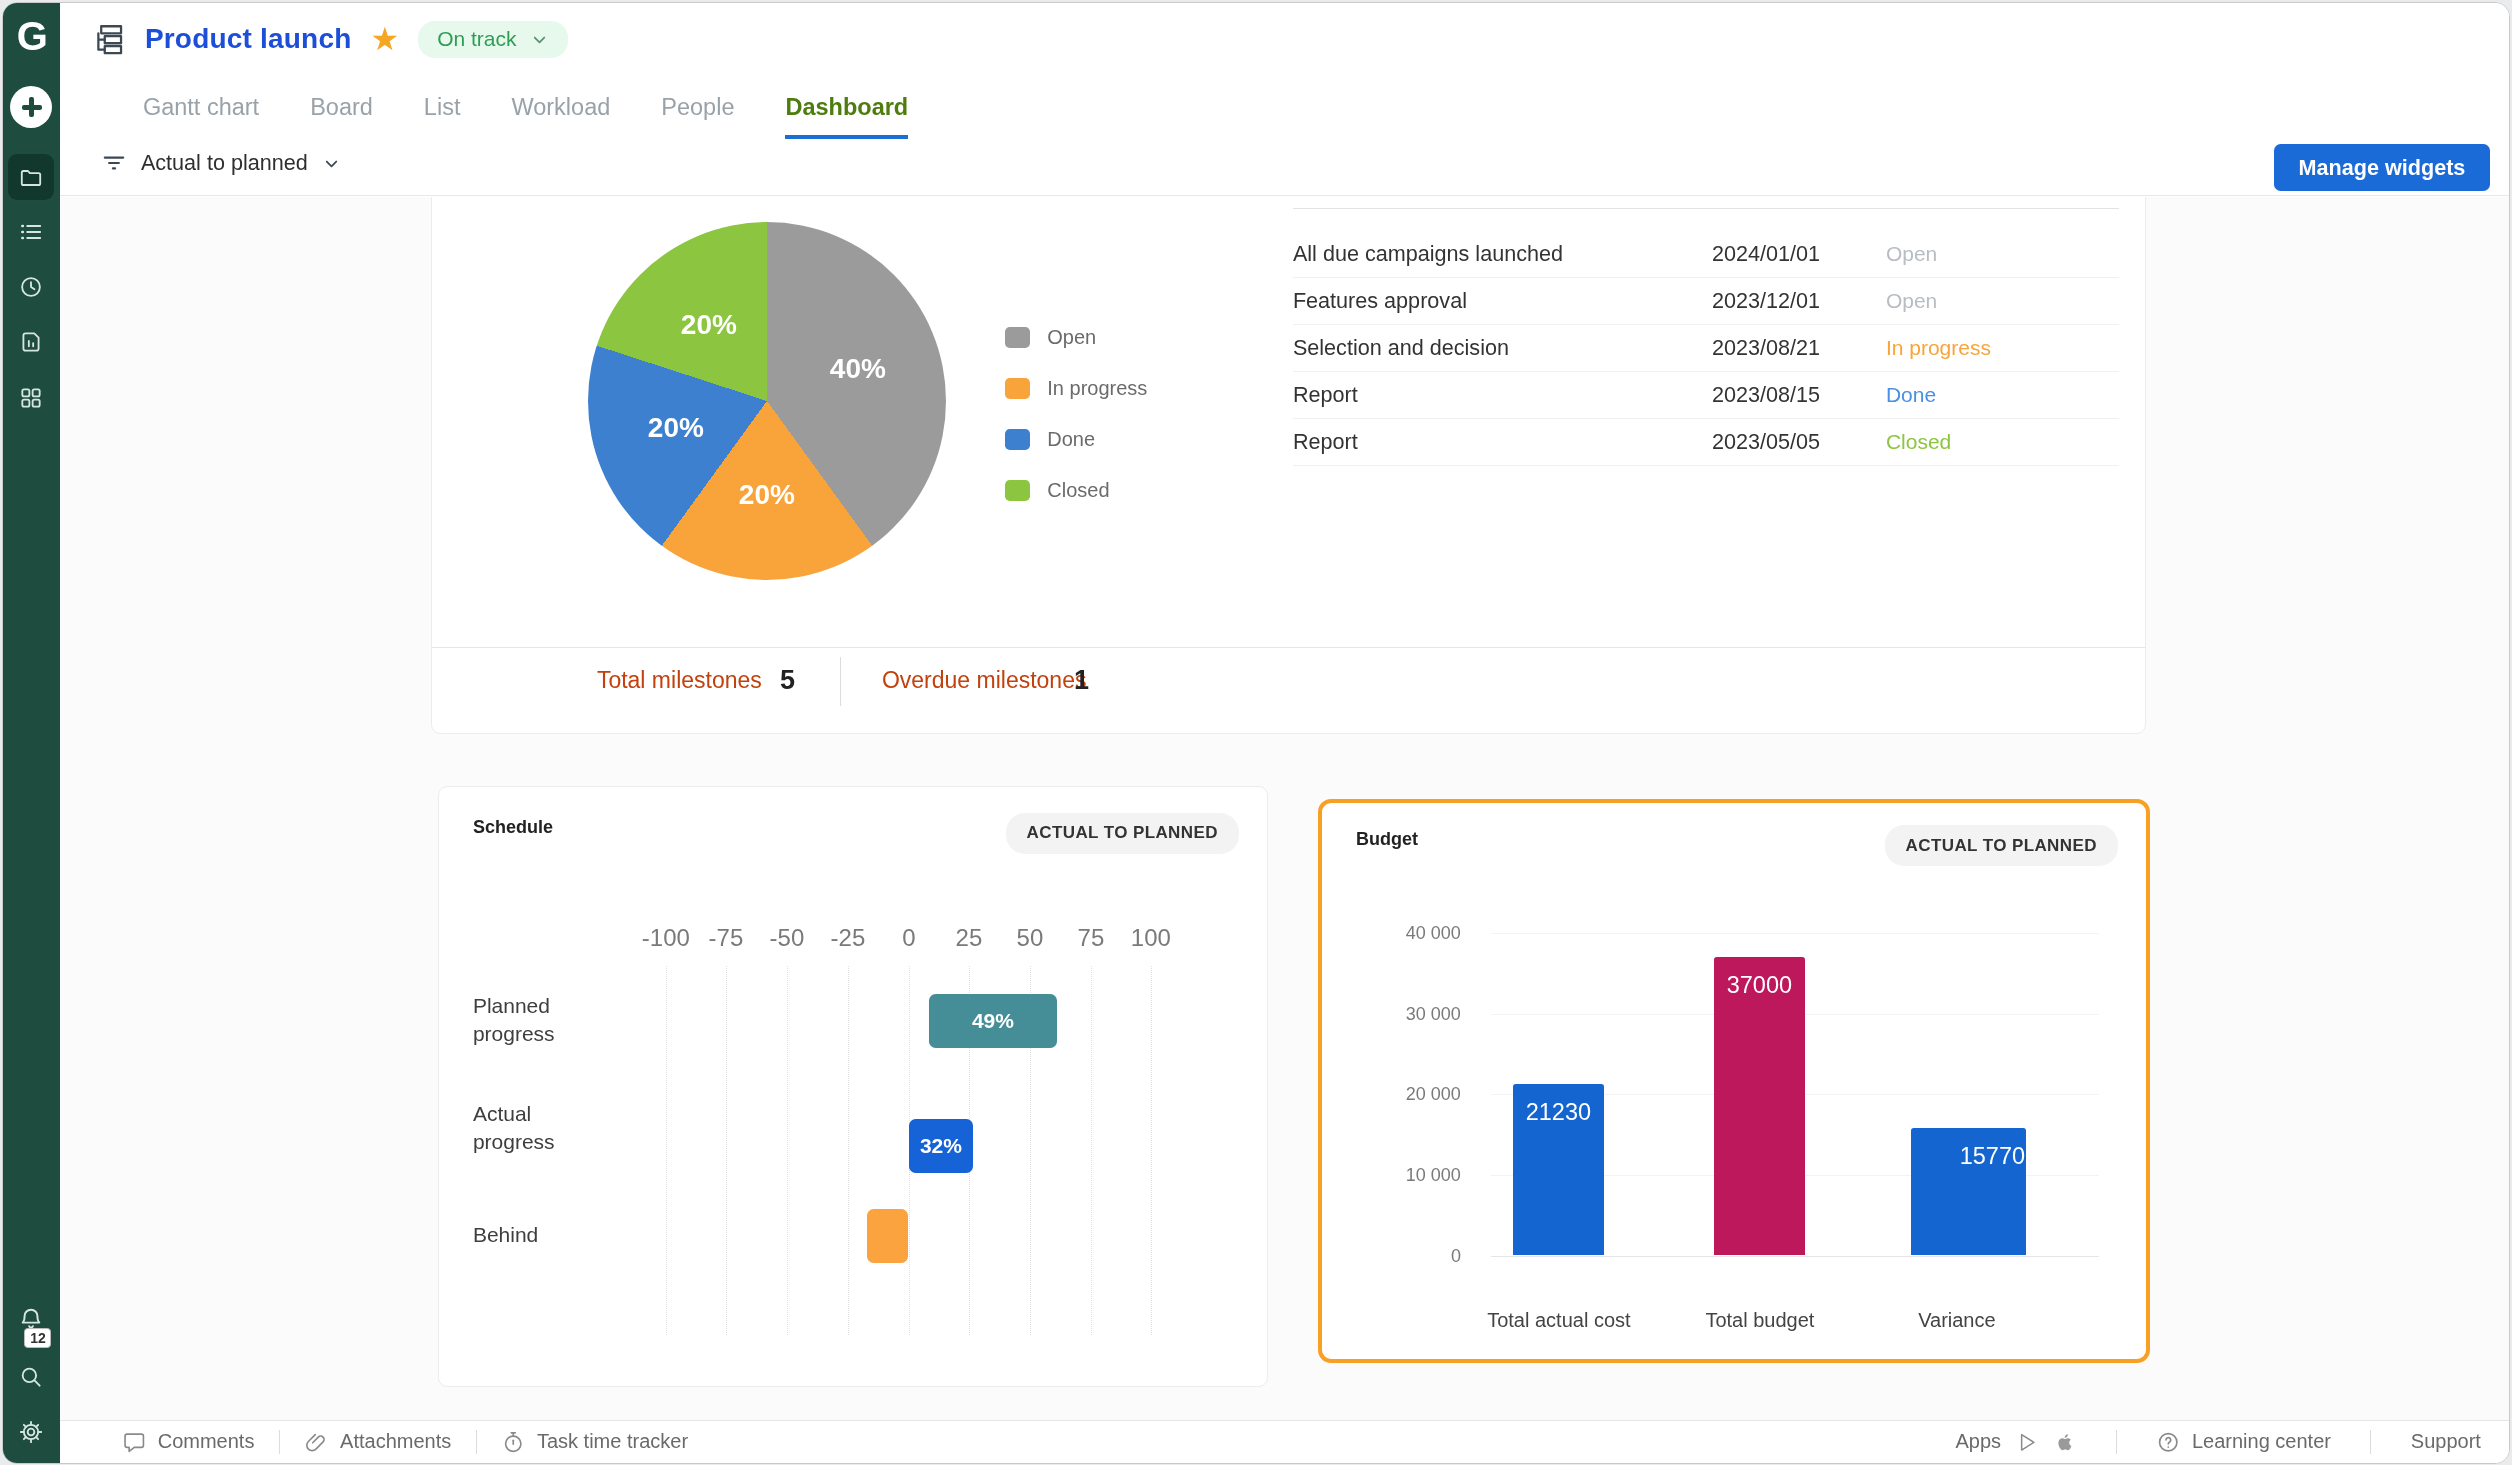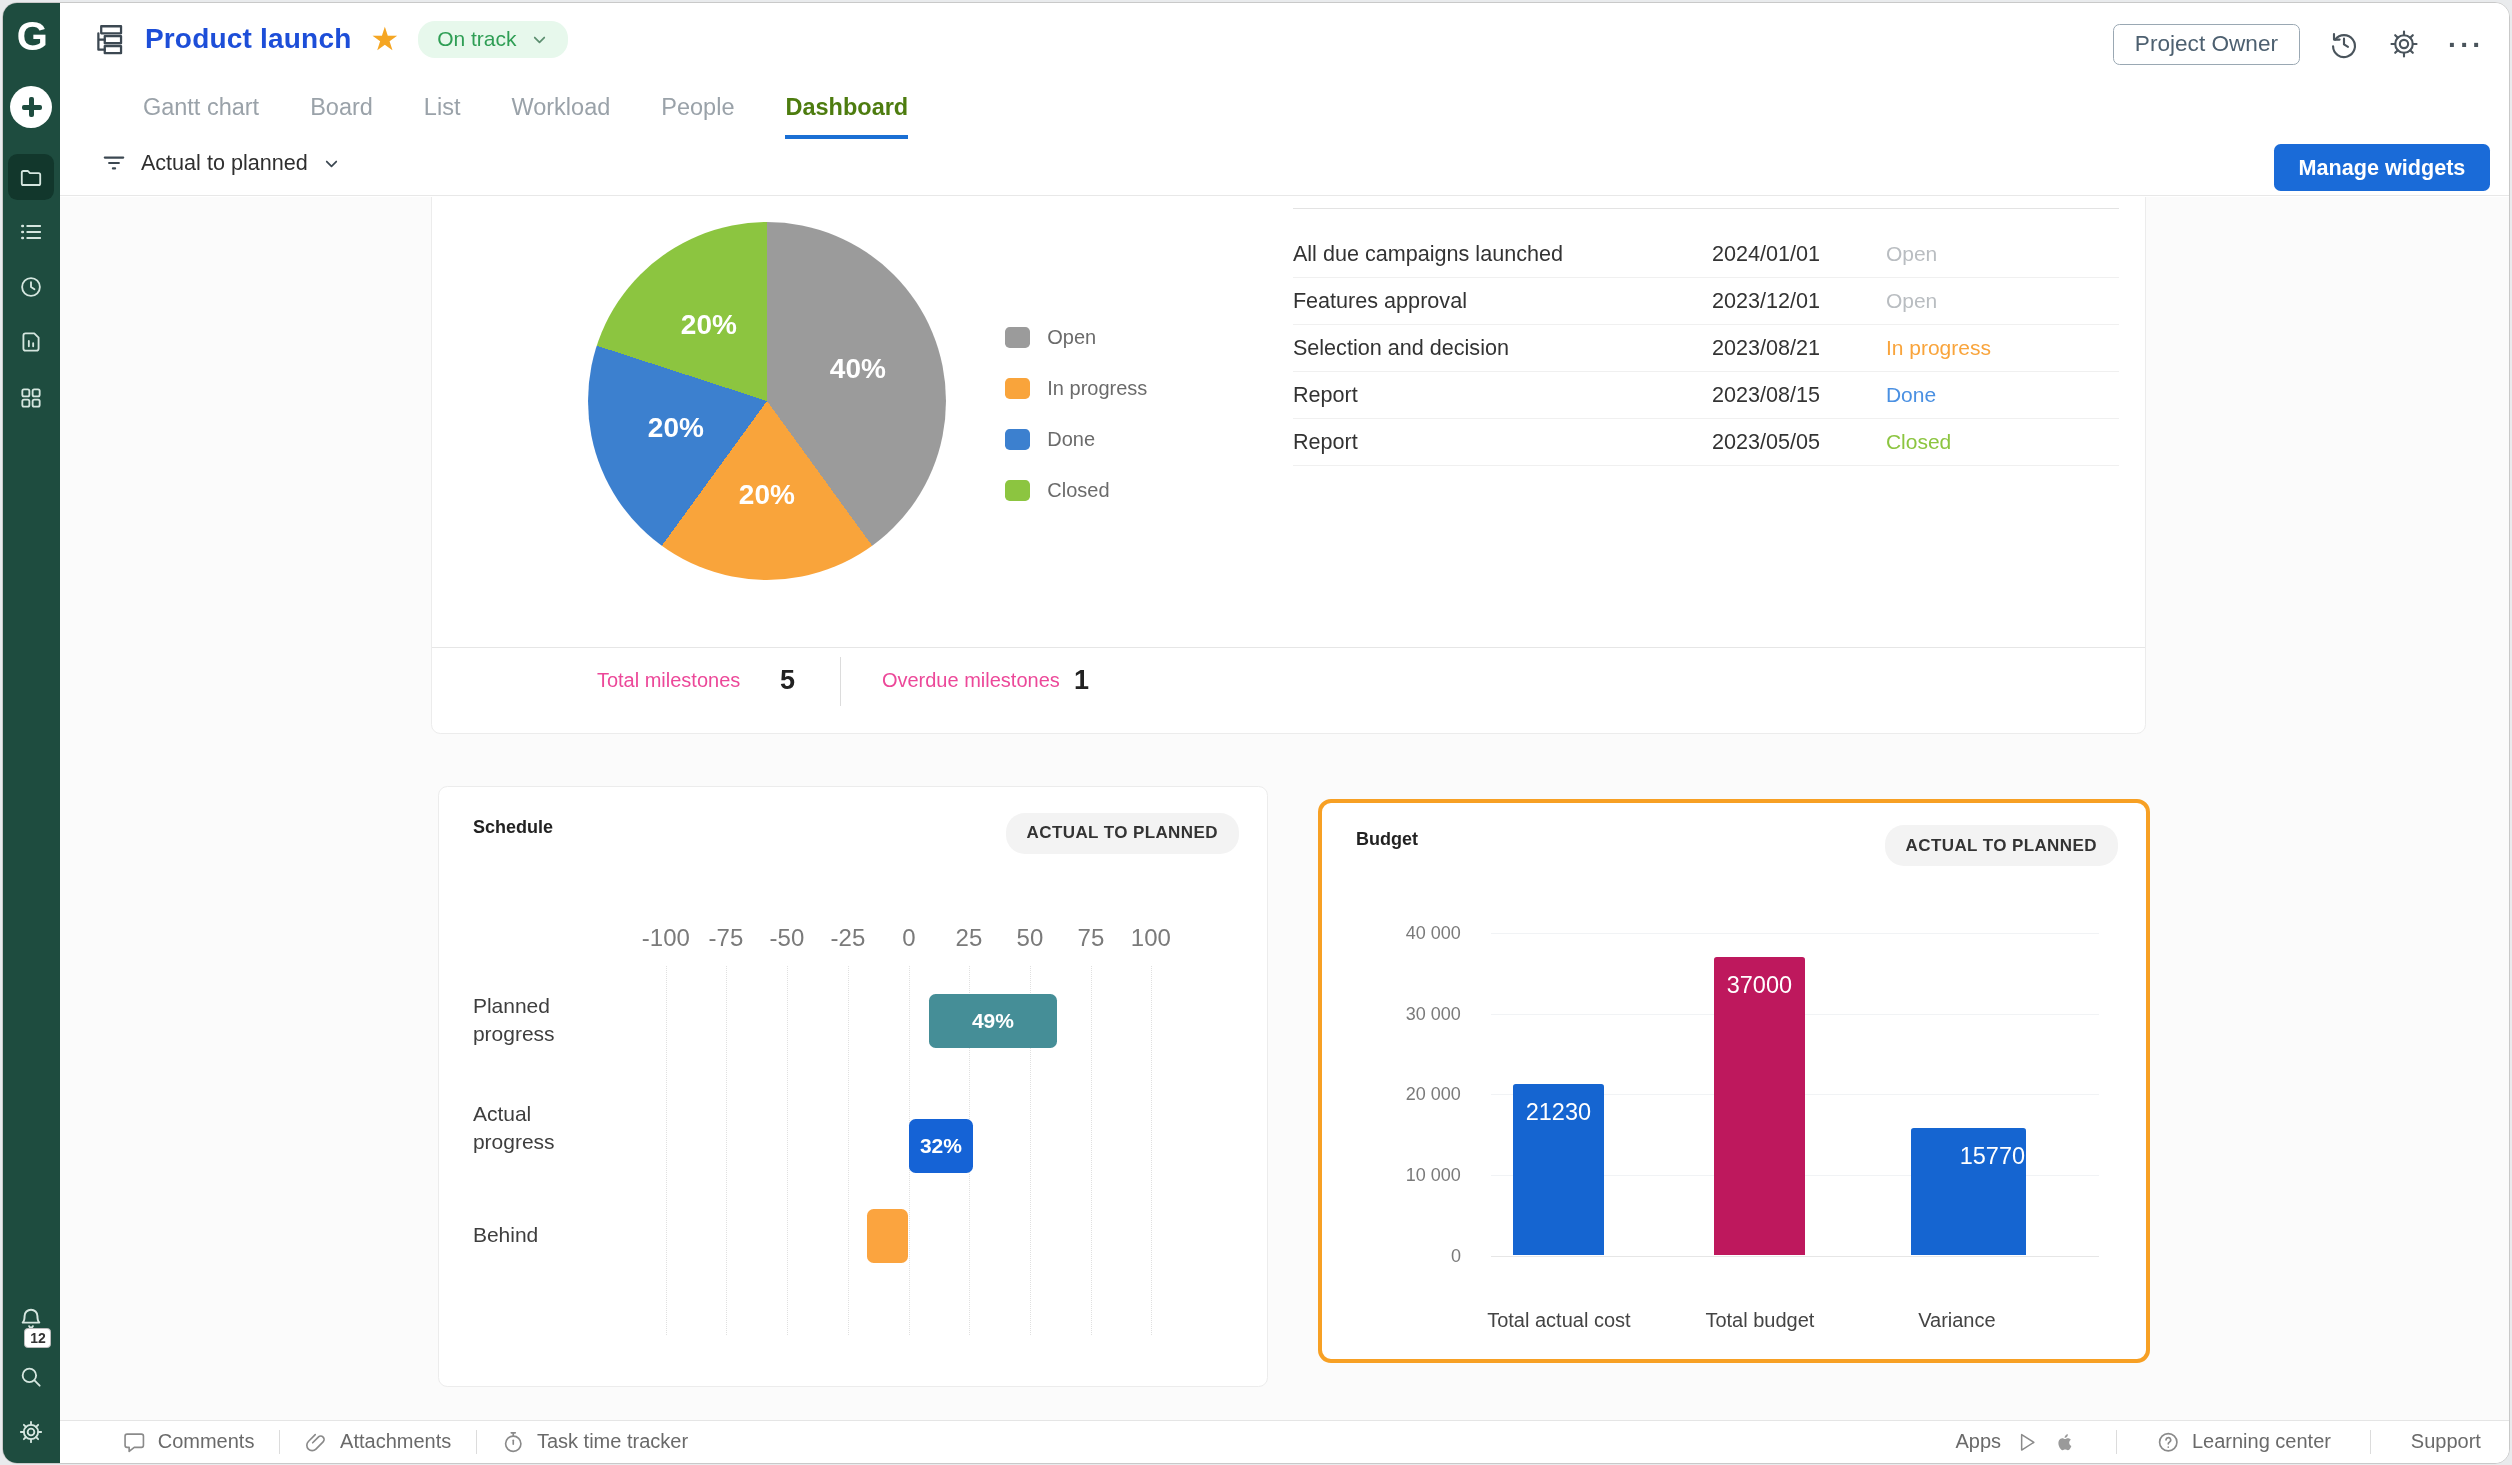--- a/index.html
+++ b/index.html
@@ -60,21 +60,21 @@
   .legend-item{position:absolute;left:573px;display:flex;align-items:center;gap:17px;height:51px;}
   .legend-swatch{width:25.4px;height:21px;border-radius:4.7px;}
   .legend-label{font-size:20px;color:#6b6b6b;}
   .mt-clip{position:absolute;left:861px;top:1.9px;right:26px;height:21px;overflow:hidden;}
   .mt-clip .inner{margin-top:-15px;position:relative;height:36px;color:#8c8c8c;font-size:20px;}
   .mt-hline{position:absolute;left:861px;right:26px;top:22.6px;border-top:0.9px solid #e3e3e3;}
   .mt-rows{position:absolute;left:861px;right:26px;top:45px;}
   .mt-row{position:relative;height:46px;border-bottom:0.9px solid #f0f0f0;}
   .mt-cell{position:absolute;top:0;height:46px;display:flex;align-items:center;font-size:21.6px;color:#333;}
   .stats{position:absolute;left:0;right:0;top:461px;height:86px;border-top:0.9px solid #e6e6e6;}
-  .stat-label{position:absolute;top:0;height:66px;display:flex;align-items:center;font-size:20px;color:#ec4899;}
+  .stat-label{position:absolute;top:0;height:66px;display:flex;align-items:center;font-size:23px;color:#c2410c;}
   .stat-value{position:absolute;top:0;height:66px;display:flex;align-items:center;font-size:27px;font-weight:700;color:#222;}
   .stat-divider{position:absolute;left:408px;top:9.4px;height:49px;border-left:0.9px solid #dcdcdc;}
 
   
   .sch-tick{position:absolute;transform:translateX(-50%);font-size:24px;color:#7a7a7a;top:137px;}
   .sch-grid{position:absolute;top:179px;height:369px;border-left:0.9px dotted #e0e0e0;}
   .sch-row-label{position:absolute;left:34px;width:141px;display:flex;align-items:center;
                  font-size:21px;color:#3e3e3e;line-height:1.35;}
   .sch-bar{position:absolute;height:54px;border-radius:6.6px;display:flex;align-items:center;justify-content:center;
            color:#fff;font-size:21px;font-weight:700;}
@@ -173,38 +173,20 @@
       <span class="proj-title">Product launch</span>
       <span class="star">★</span>
       <span class="status-pill">
         <span class="txt">On track</span>
         <svg width="19" height="19" viewBox="0 0 24 24" style="stroke:#5d8f70;fill:none;stroke-width:2.2;stroke-linecap:round;stroke-linejoin:round">
             <path d="M6 9.5l6 6 6-6"></path>
           </svg>
       </span>
     </div>
 
-    <div class="hdr-right">
-      <button class="owner-btn">Project Owner</button>
-      <span class="hdr-ic">
-        <svg width="32" height="32" viewBox="0 0 24 24">
-            <path d="M4.5 4.5v4.2h4.2"></path>
-            <path d="M5.4 8.7a8.2 8.2 0 1 1-1.6 5"></path>
-            <path d="M12 8v4.3l3 1.8"></path>
-          </svg>
-      </span>
-      <span class="hdr-ic">
-        <svg width="32" height="32" viewBox="0 0 24 24">
-            <circle cx="12" cy="12" r="3.1"></circle>
-            <circle cx="12" cy="12" r="6.6"></circle>
-            <path d="M12 2.6v2.8M12 18.6v2.8M2.6 12h2.8M18.6 12h2.8M5.4 5.4l2 2M16.6 16.6l2 2M18.6 5.4l-2 2M7.4 16.6l-2 2"></path>
-          </svg>
-      </span>
-      <span class="dots">···</span>
-    </div>
 
     <div class="tabs" id="tabs">
         <div class="tab">Gantt chart</div>
         <div class="tab">Board</div>
         <div class="tab">List</div>
         <div class="tab">Workload</div>
         <div class="tab">People</div>
         <div class="tab active">Dashboard</div>
       </div>
   </div>

